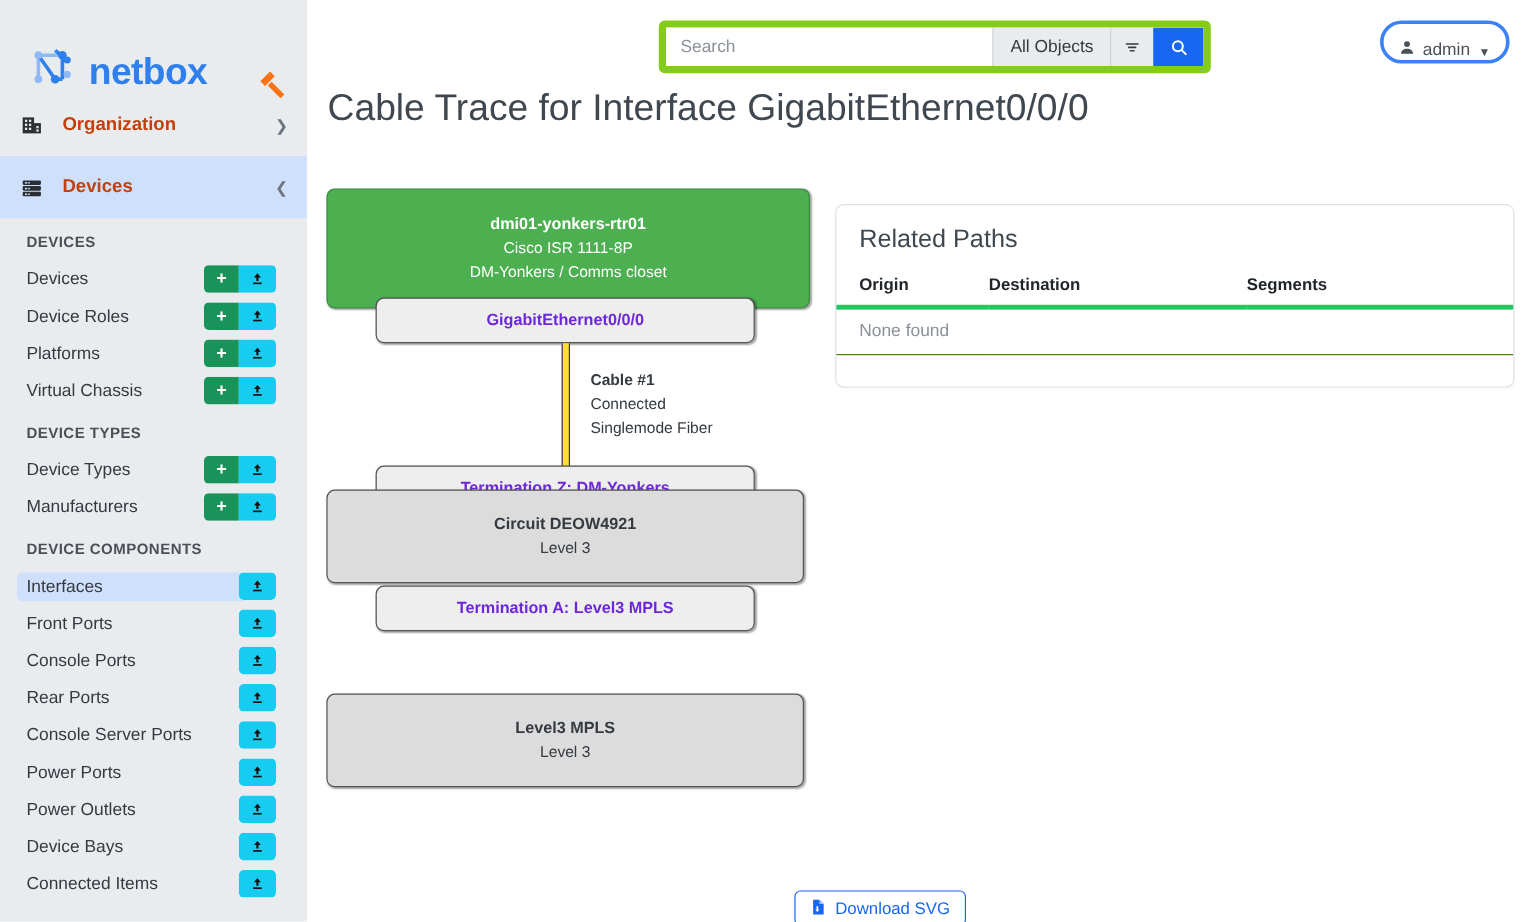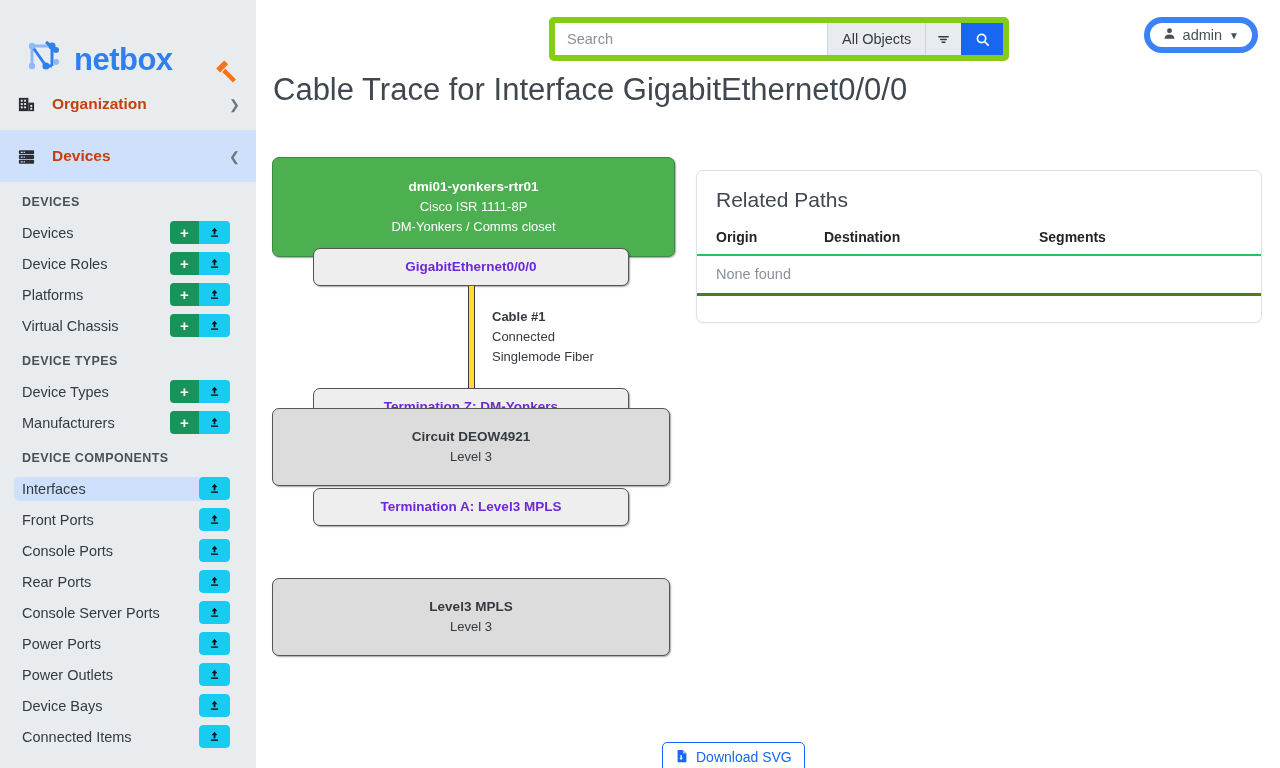--- a/index.html
+++ b/index.html
@@ -93,22 +93,22 @@
     background: #e9ecef; border-left: 1px solid #ced4da;
     width: 36px; display: flex; align-items: center; justify-content: center; cursor: pointer;
   }
   .search-go {
     background: #1866f2; width: 42px;
     display: flex; align-items: center; justify-content: center; cursor: pointer;
   }
   .userbtn {
     position: absolute; right: 22px; top: 17px;
     height: 36px; min-width: 102px; padding: 0 13px;
-    border: 6px solid #3b82f6; border-radius: 18px; background: #fff;
-    display: flex; align-items: center; gap: 7px;
+    border: 3px solid #3b82f6; border-radius: 18px; background: #fff;
+    display: flex; align-items: flex-end; gap: 7px;
     font-size: 14.5px; color: #495057; cursor: pointer;
   }
 
   
   #main { position: absolute; left: 256px; top: 70px; width: 1024px; height: 698px; background: #fff; }
   .page-title {
     position: absolute; left: 17px; top: 2px;
     font-size: 31px; font-weight: 400; color: #3f4750; white-space: nowrap;
   }
 
@@ -146,25 +146,25 @@
   .card {
     position: absolute; left: 440px; top: 76px; width: 566px;
     border: 1px solid #dee2e6; border-radius: 7px; background: #fff;
     box-shadow: 0 1px 2px rgba(0,0,0,.04);
     margin-top: 24px;
   }
   .card-title { font-size: 21px; font-weight: 400; color: #3f4750; padding: 17px 19px 13px; }
   .ptable { width: 100%; border-collapse: collapse; }
   .ptable th {
     text-align: left; font-size: 14px; font-weight: 700; color: #212529;
-    padding: 4px 0 9px; border-bottom: 2px solid #22c55e;
+    padding: 4px 0 9px; border-bottom: 4px solid #22c55e;
   }
   .ptable td {
     font-size: 14.5px; color: #8a9199; padding: 10px 0 11px;
-    border-bottom: 3px solid #4d7c0f;
+    border-bottom: 1px solid #4d7c0f;
   }
   .ptable .pad-l { padding-left: 19px; }
   .ptable .pad-r { padding-right: 19px; }
   .card-foot { height: 26px; }
 </style>
 </head>
 <body>
 
 <div id="sidebar">
 

